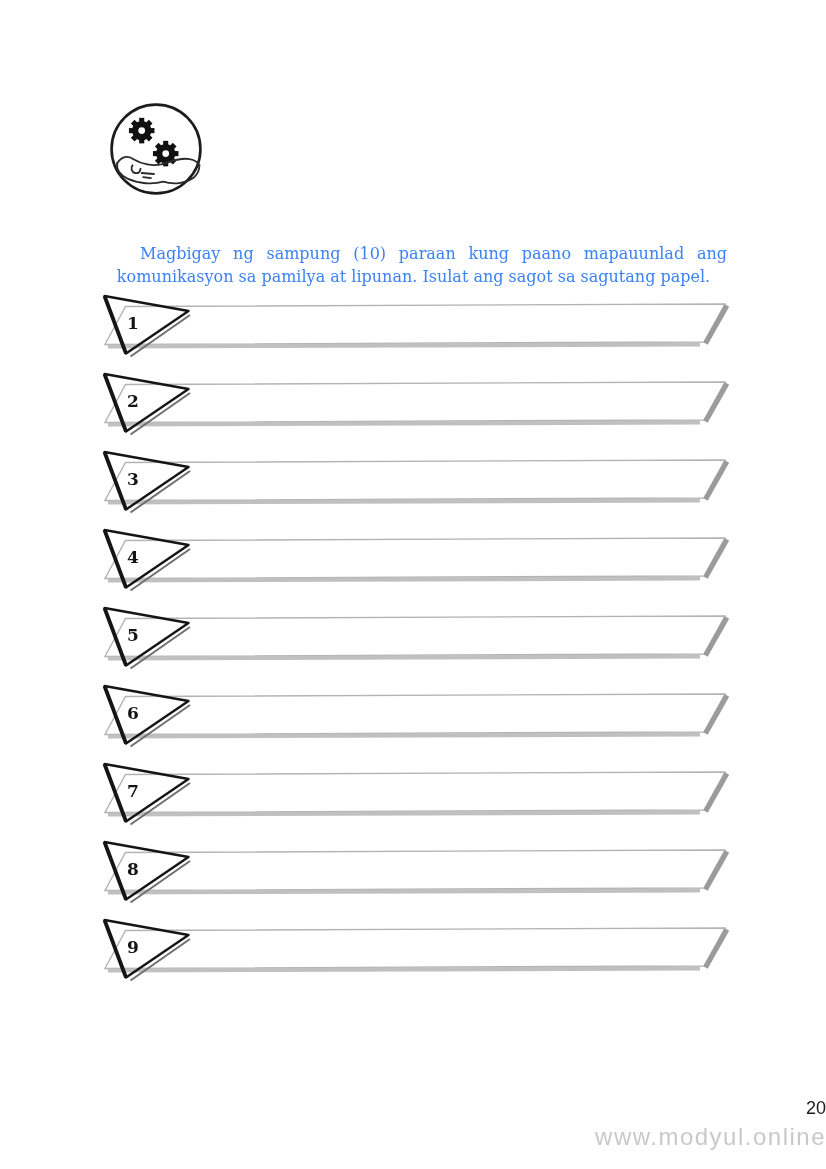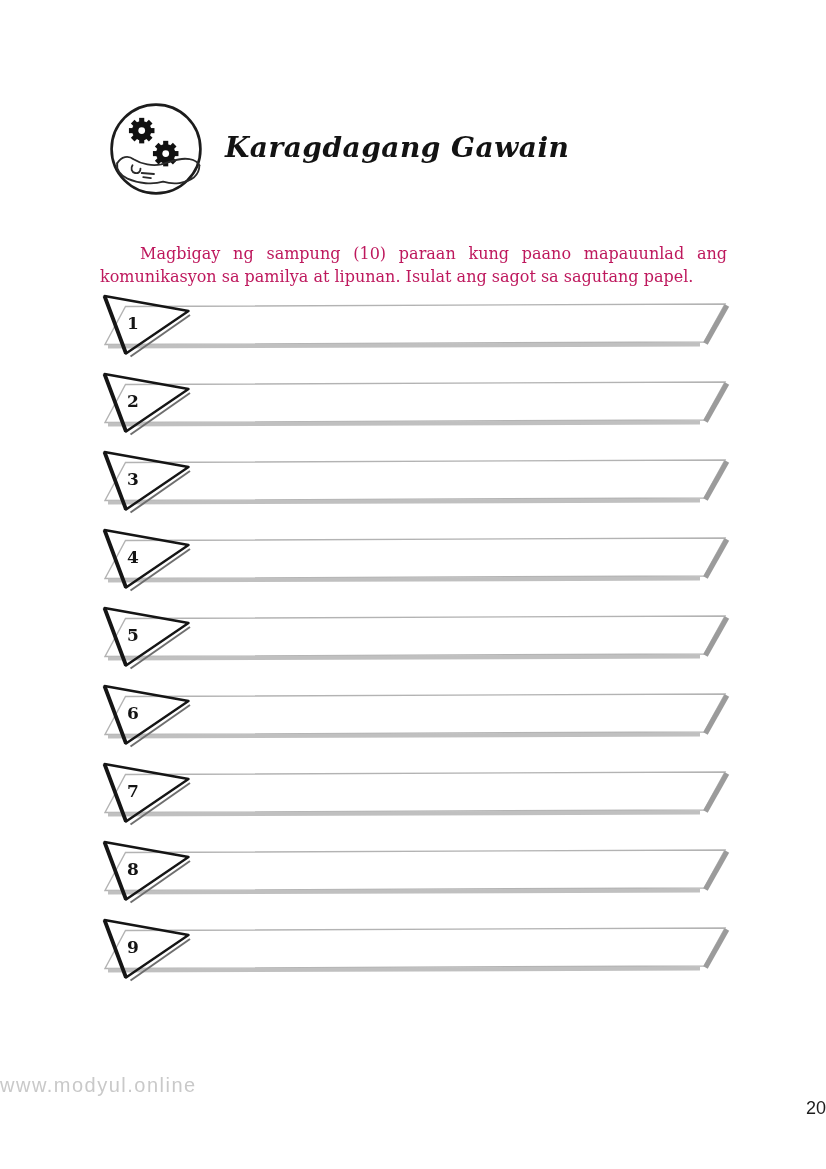--- a/index.html
+++ b/index.html
@@ -19,43 +19,43 @@
     font-size:28px; font-weight:bold; font-style:italic;
     letter-spacing:0.5px; color:#131313; white-space:nowrap;
   }
   
   .task-heading {
     position:absolute; left:100px; top:206px; margin:0;
     font-size:18px; font-weight:bold; color:#131313; white-space:nowrap;
   }
   .task-instructions {
     position:absolute; left:100px; top:242px; width:627px;
-    font-size:16px; line-height:23px; color:#be185d;
+    font-size:16px; line-height:23px; color:#3b82f6;
   }
   .line-just { text-indent:40px; text-align:justify; text-align-last:justify; }
-  .line-left { text-align:left; }
+  .line-left { text-align:center; }
   
   .rows { position:absolute; left:100px; top:292px; width:632px; }
   .row { position:relative; width:632px; height:72px; margin-bottom:6px; }
   .row-svg { position:absolute; left:0; top:0; width:632px; height:72px; display:block; }
   .row-num {
     position:absolute; left:14px; top:21px; width:38px;
     text-align:center; font-size:17px; font-weight:bold; color:#141414;
     font-family:"DejaVu Serif", serif;
   }
   
   .page-number {
     position:absolute; left:0; top:1098px; width:100%;
     text-align:right; font-family:"Liberation Sans", sans-serif;
     font-size:18px; color:#1c1c1c;
   }
   .watermark {
-    position:absolute; left:0; top:1074px; width:100%;
-    text-align:left; font-family:"Liberation Sans", sans-serif;
-    font-size:20px; letter-spacing:1.5px; color:#c9c9c9;
+    position:absolute; left:0; top:1123px; width:100%;
+    text-align:right; font-family:"Liberation Sans", sans-serif;
+    font-size:24px; letter-spacing:1.5px; color:#c9c9c9;
   }
   .defs-hidden { position:absolute; width:0; height:0; overflow:hidden; }
 </style>
 </head>
 <body>
 
 <svg class="defs-hidden" aria-hidden="true">
   <defs>
     <symbol id="rowShape" viewBox="0 0 632 72">
 
@@ -104,21 +104,20 @@
 
       <g fill="none" stroke="#2a2a2a" stroke-width="1.8" stroke-linecap="round" stroke-linejoin="round">
         <path d="M9,61 C13,54 20,53 25,57 C33,62 44,64 52,62 C62,59 72,55 80,57 C85,58 88,60 89.5,63"></path>
         <path d="M9,61 C8,67 12,73 19,76 C30,81 44,82 54,79 C64,82 76,81 84,75 C87.5,72 89.5,67 89.5,63"></path>
         <path d="M24,63 C22,66 23,69.5 26.5,70.5 C29.5,71.3 32,69 31.8,66.2"></path>
         <path d="M33,70.5 L45,71.5"></path>
         <path d="M34.5,74.5 L42,75.5"></path>
       </g>
     </svg>
   </div>
-  <h1 class="hdr-title">Karagdagang Gawain</h1>
 
   <div class="task-instructions">
     <div class="line-just">Magbigay ng sampung (10) paraan kung paano mapauunlad ang</div>
     <div class="line-left">komunikasyon sa pamilya at lipunan. Isulat ang sagot sa sagutang papel.</div>
   </div>
 
   <div class="rows">
 
     <div class="row">
       <svg class="row-svg" viewBox="0 0 632 72">

